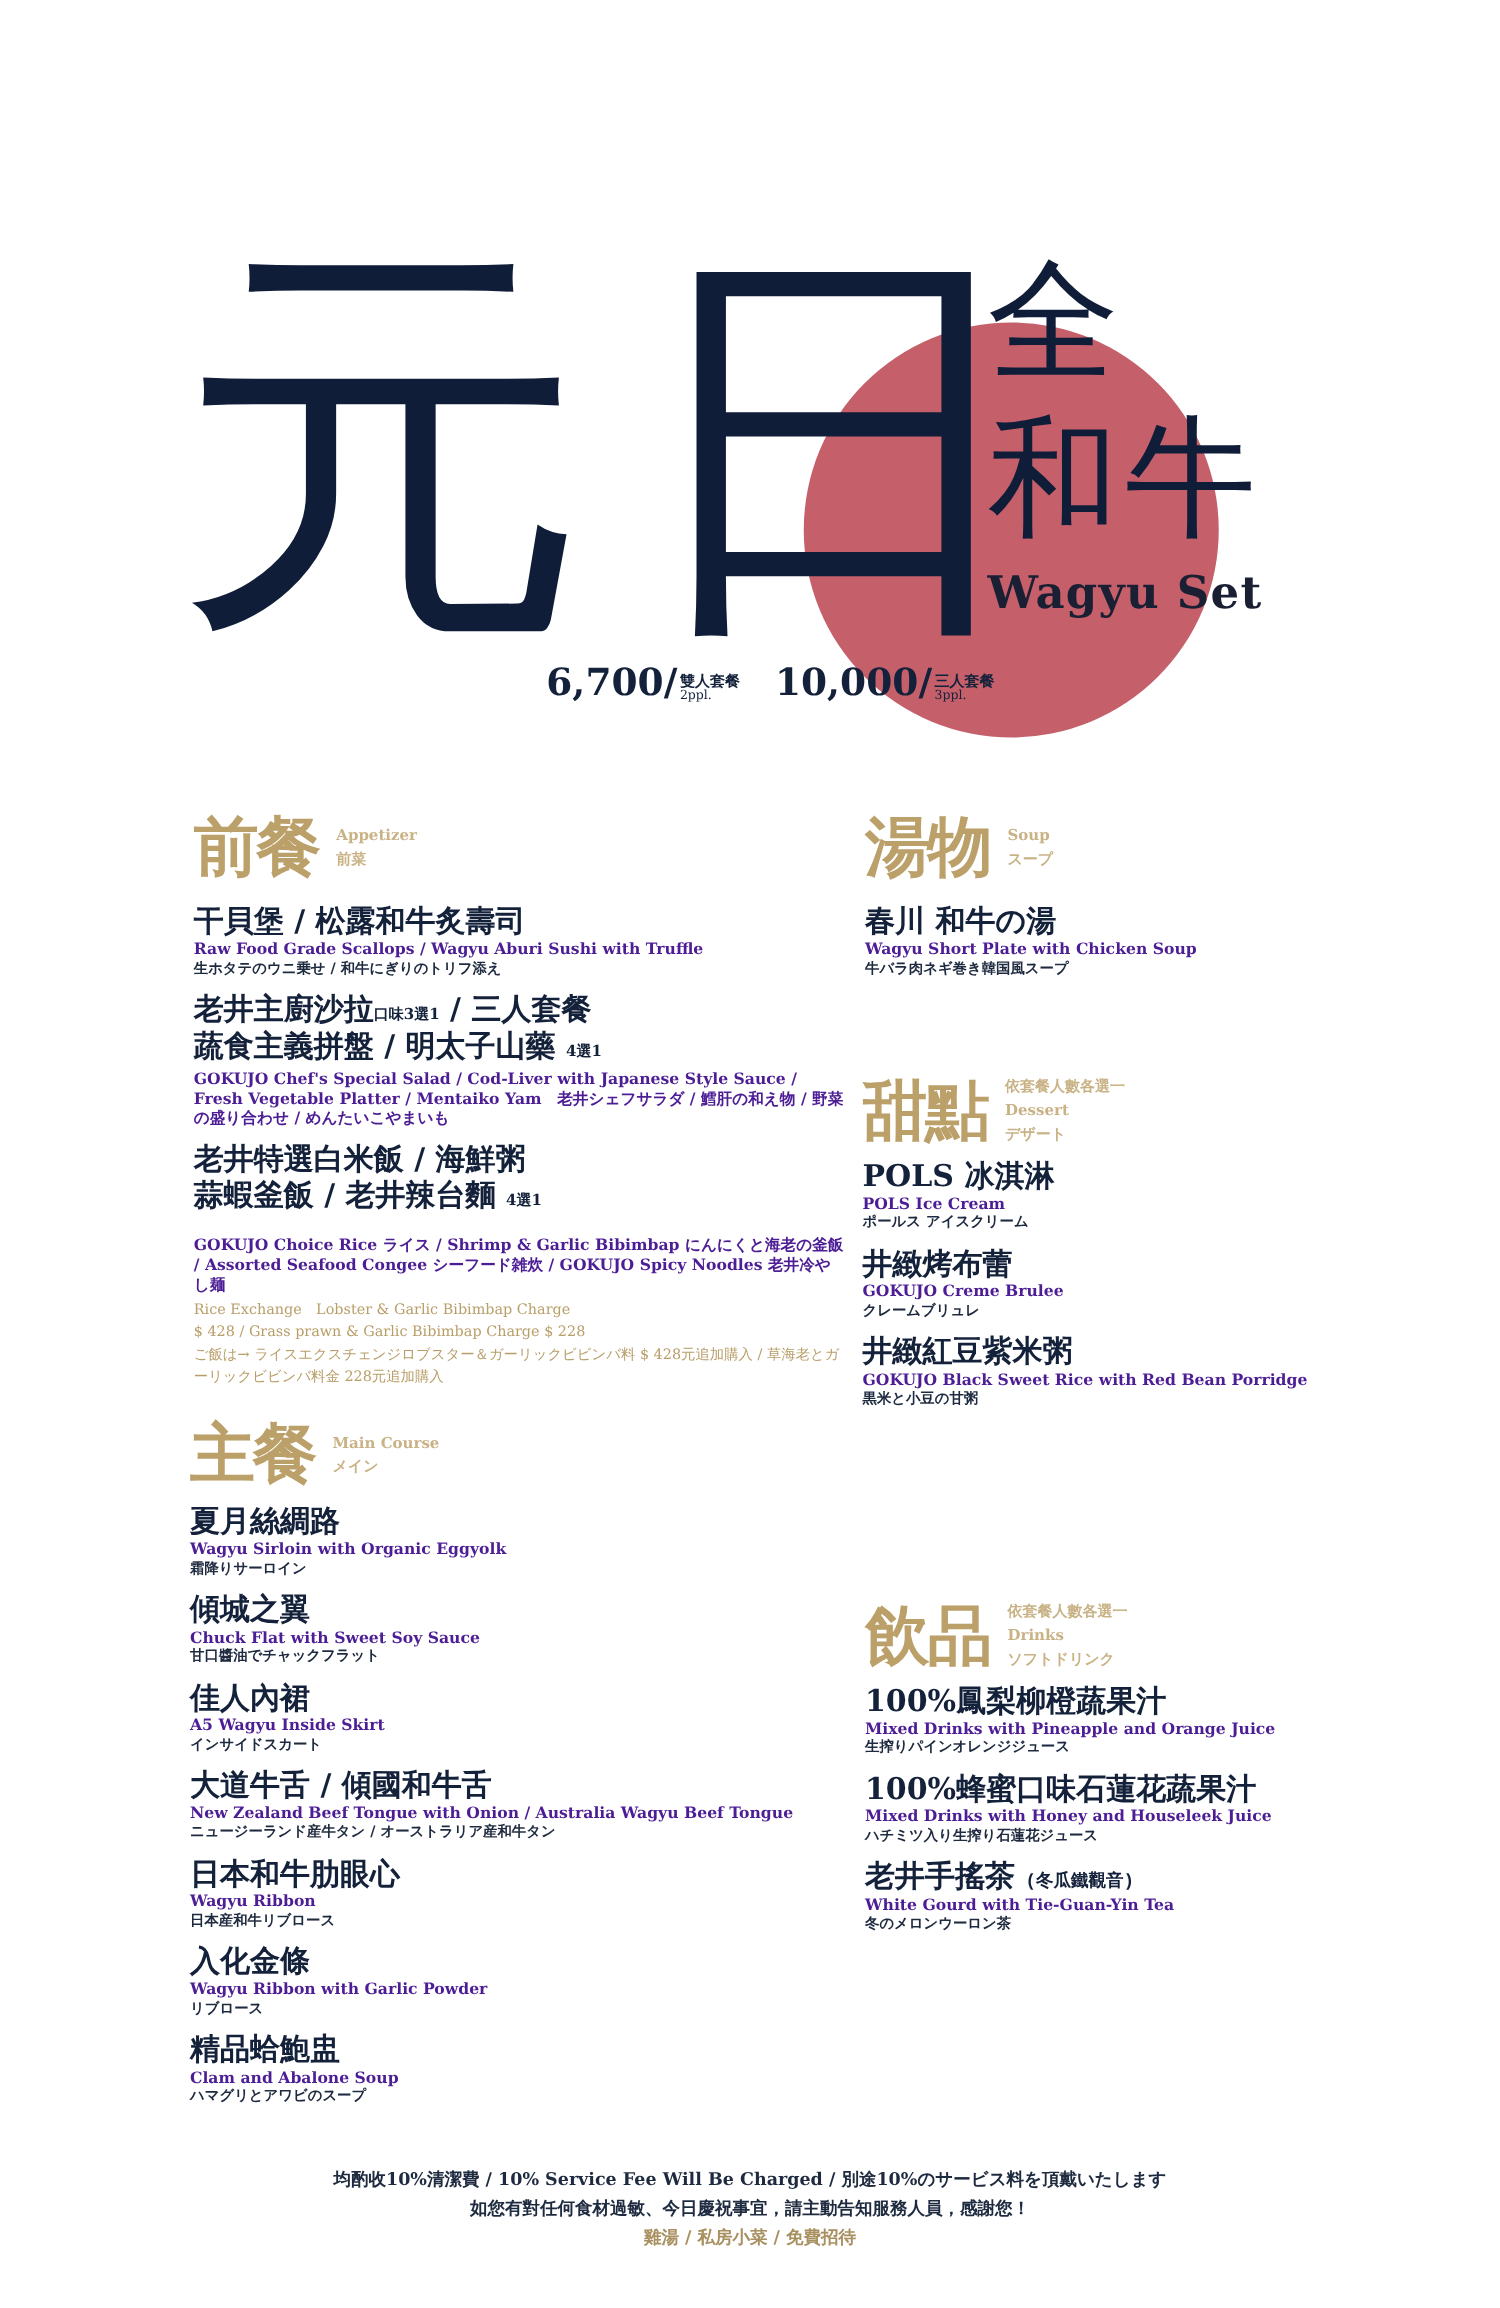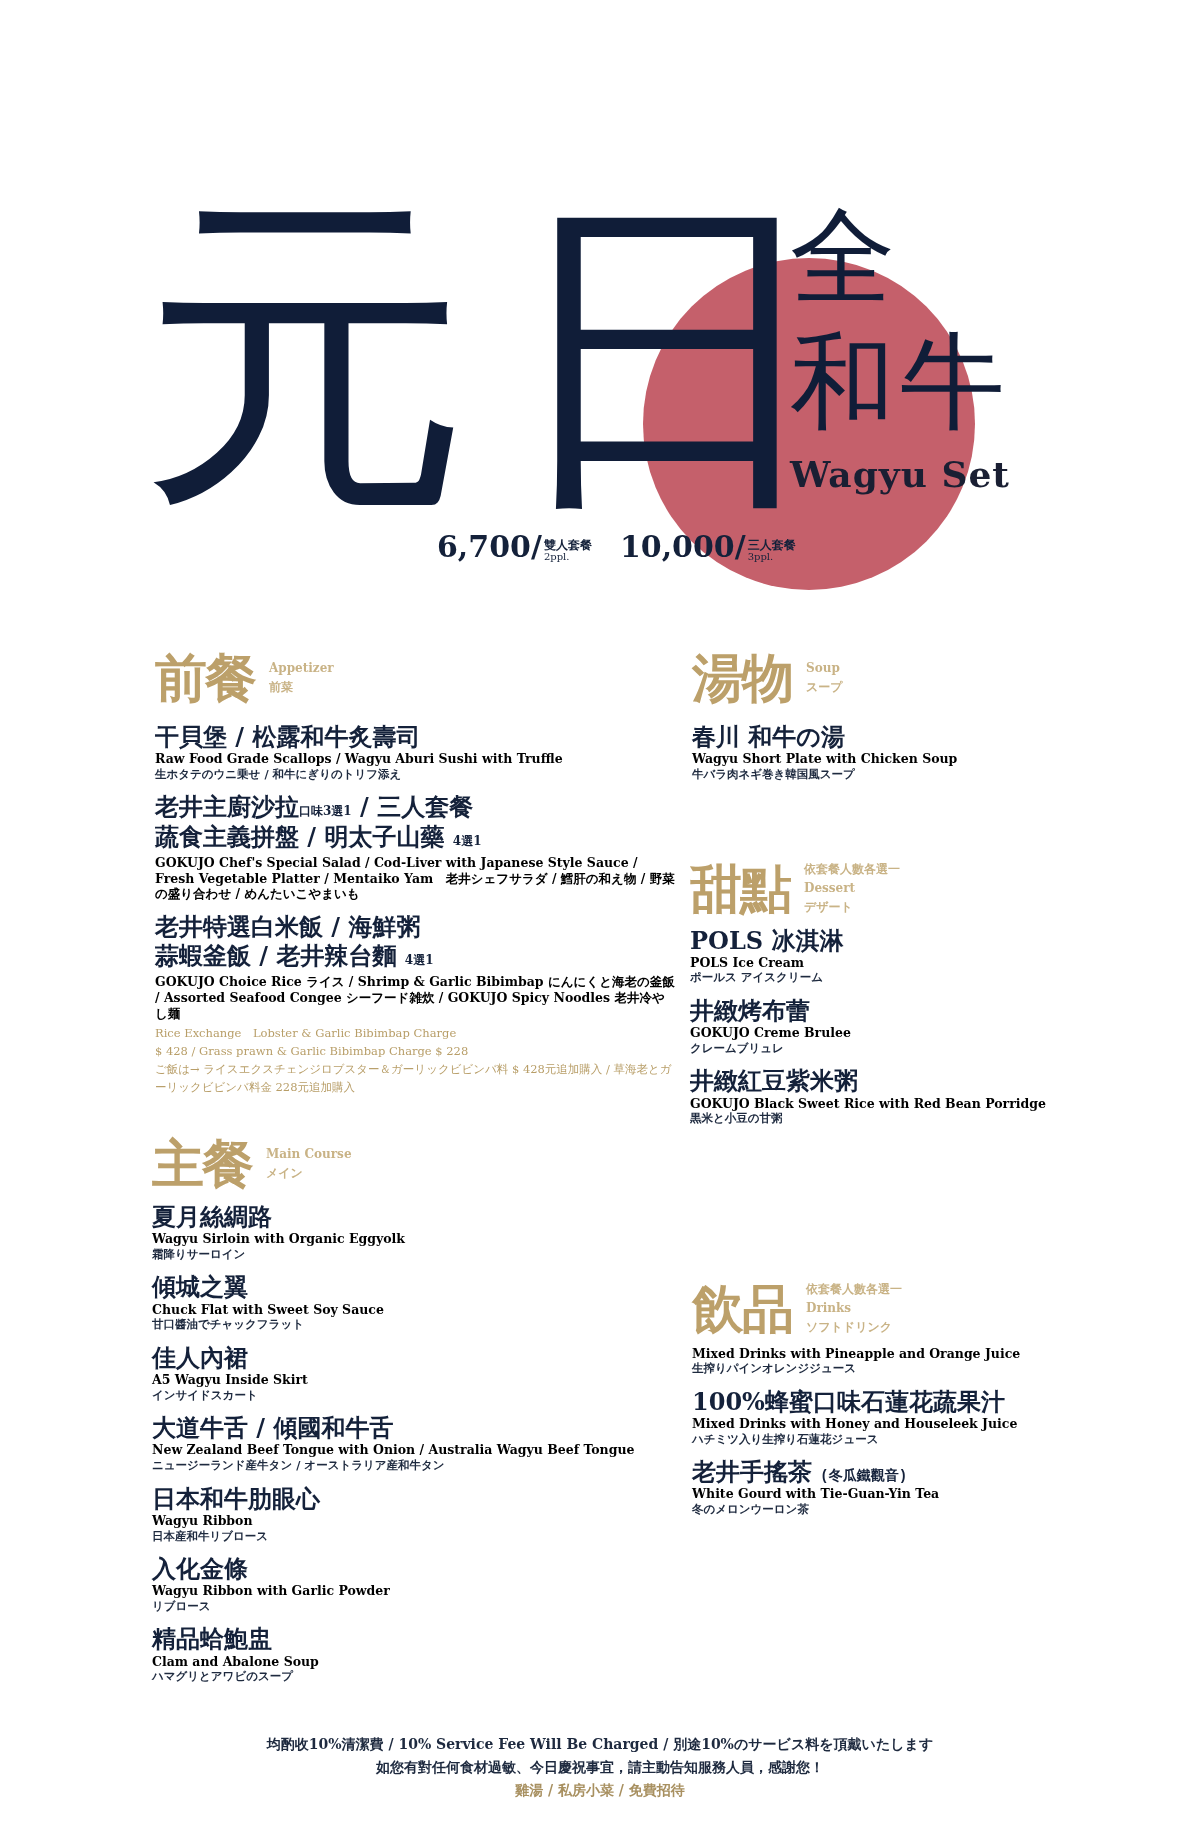--- a/index.html
+++ b/index.html
@@ -22,21 +22,21 @@
   .price-label { font-size:12px; font-weight:bold; }
   .price-ppl { font-size:10px; }
 
   .col { position:absolute; }
   .section-head { display:flex; align-items:center; gap:14px; }
   .section-title { font-size:52px; font-weight:bold; color:#bca06a; line-height:1; letter-spacing:-2px; }
   .section-sub { display:flex; flex-direction:column; font-size:12px; color:#c9b386; line-height:1.6; font-weight:bold; }
   .item { margin-top:10px; }
   .item-title { font-size:24px; font-weight:bold; color:#14213a; line-height:1.22; }
   .item-title .note { font-size:12px; font-weight:bold; }
-  .item-en { font-size:12.5px; font-weight:bold; color:#000000; line-height:1.25; }
+  .item-en { font-size:12.5px; font-weight:bold; color:#4c1d95; line-height:1.25; }
   .item-jp { font-size:11.5px; color:#1e2a3f; line-height:1.35; font-weight:bold; }
   .gold-note { font-size:11.5px; color:#b89e68; line-height:1.55; margin-top:4px; }
   .footer { position:absolute; left:0; width:1200px; top:1733px; text-align:center; }
   .footer-line { font-size:14px; font-weight:bold; color:#1e2a3f; line-height:1.65; }
   .footer-gold { color:#a89060; font-weight:bold; font-size:14px; line-height:1.65; }
 </style>
 </head>
 <body>
 
 <div class="circle"></div>
@@ -87,21 +87,21 @@
       <span class="note">4選1</span>
     </div>
     <div class="item-en" style="margin-top:4px;">GOKUJO Chef's Special Salad / Cod-Liver with Japanese Style Sauce / Fresh Vegetable Platter / Mentaiko Yam　老井シェフサラダ / 鱈肝の和え物 / 野菜の盛り合わせ / めんたいこやまいも</div>
   </div>
   <div class="item">
     <div class="item-title">老井特選白米飯 / 海鮮粥</div>
     <div class="item-title">
       <span>蒜蝦釜飯 / 老井辣台麵</span>
       <span class="note">4選1</span>
     </div>
-    <div class="item-en" style="margin-top:4px;">GOKUJO Choice Rice ライス / Shrimp &amp; Garlic Bibimbap にんにくと海老の釜飯 / Assorted Seafood Congee シーフード雑炊 / GOKUJO Spicy Noodles 老井冷やし麺</div>
+    <div class="item-en" style="margin-top:18px;">GOKUJO Choice Rice ライス / Shrimp &amp; Garlic Bibimbap にんにくと海老の釜飯 / Assorted Seafood Congee シーフード雑炊 / GOKUJO Spicy Noodles 老井冷やし麺</div>
     <div class="gold-note">
       <div>Rice Exchange　Lobster &amp; Garlic Bibimbap Charge</div>
       <div>$ 428 / Grass prawn &amp; Garlic Bibimbap Charge $ 228</div>
       <div>ご飯は→ ライスエクスチェンジロブスター＆ガーリックビビンバ料 $ 428元追加購入 / 草海老とガーリックビビンバ料金 228元追加購入</div>
     </div>
   </div>
 </div>
 
 <div class="col" style="left:152px; top:1138px; width:520px;">
   <div class="section-head">
@@ -192,20 +192,21 @@
 <div class="col" style="left:692px; top:1280px; width:460px;">
   <div class="section-head">
     <span class="section-title">飲品</span>
     <span class="section-sub">
       <span>依套餐人數各選一</span>
       <span>Drinks</span>
       <span>ソフトドリンク</span>
     </span>
   </div>
   <div class="item" style="margin-top:8px;">
+    <div class="item-title">100%鳳梨柳橙蔬果汁</div>
     <div class="item-en">Mixed Drinks with Pineapple and Orange Juice</div>
     <div class="item-jp">生搾りパインオレンジジュース</div>
   </div>
   <div class="item">
     <div class="item-title">100%蜂蜜口味石蓮花蔬果汁</div>
     <div class="item-en">Mixed Drinks with Honey and Houseleek Juice</div>
     <div class="item-jp">ハチミツ入り生搾り石蓮花ジュース</div>
   </div>
   <div class="item">
     <div class="item-title">

